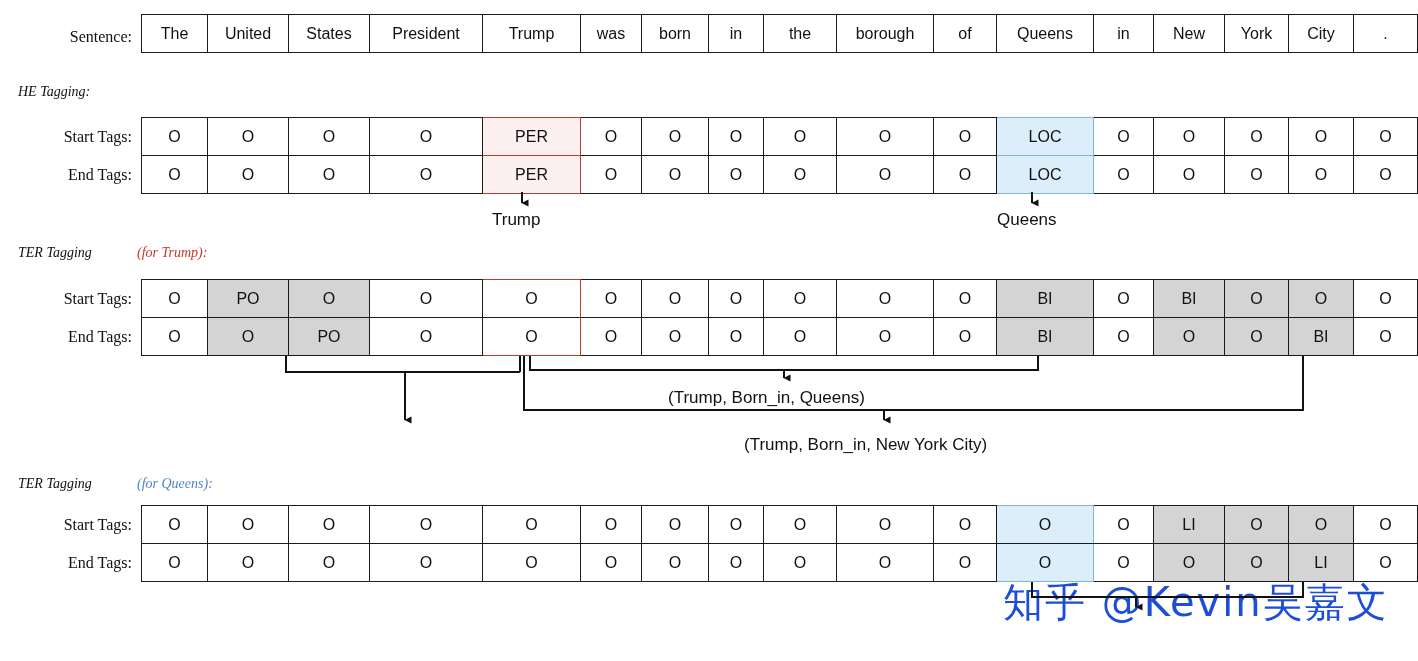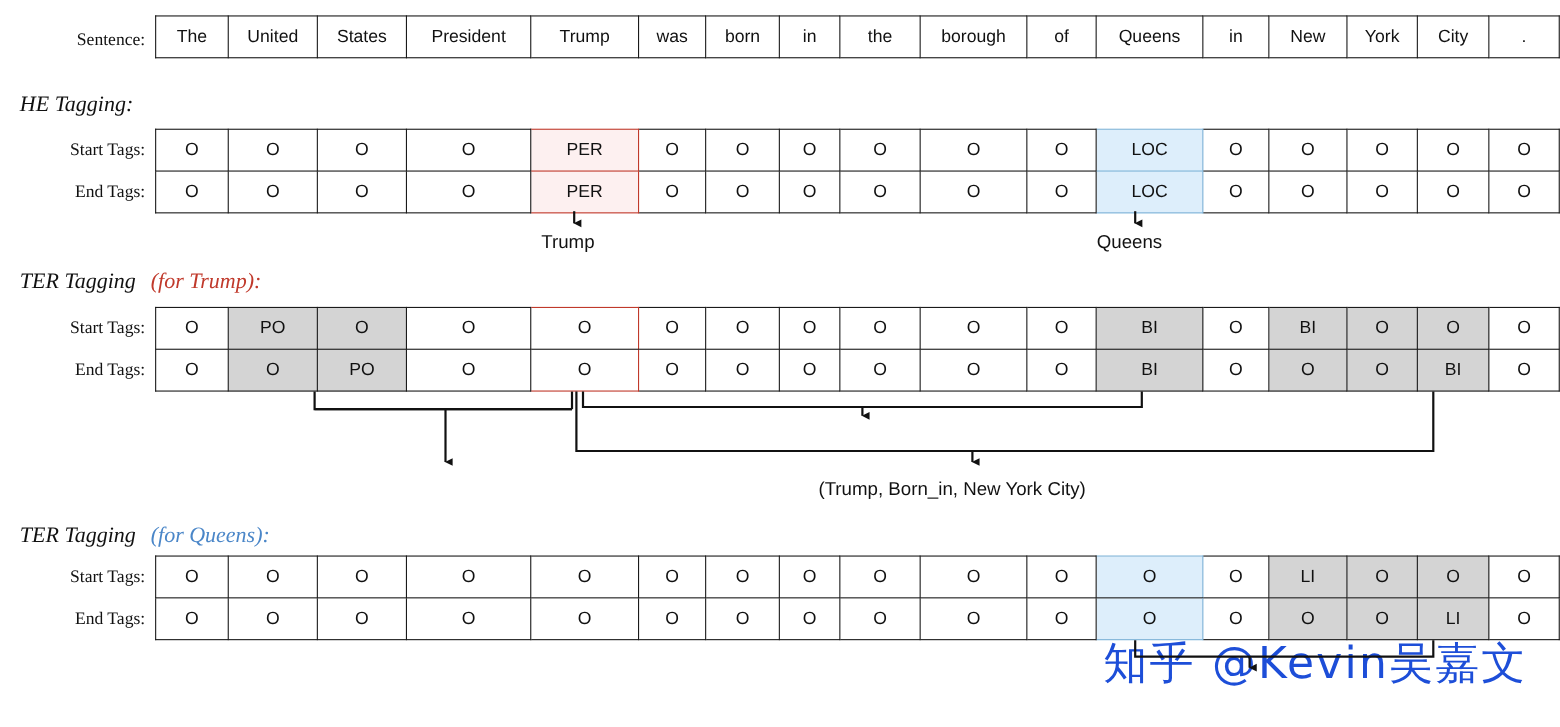--- a/index.html
+++ b/index.html
@@ -40,21 +40,21 @@
     font-family:"Liberation Serif", serif;
     font-size:16px;
     color:#111;
     text-align:right;
     white-space:nowrap;
   }
   .sectionlabel{
     position:absolute;
     font-family:"Liberation Serif", serif;
     font-style:italic;
-    font-size:20px;
+    font-size:14px;
     color:#111;
     white-space:nowrap;
   }
   .sub-red{color:#c0392b;font-style:italic;}
   .sub-blue{color:#4a86c8;font-style:italic;}
 
   
   .anno{
     position:absolute;
     font-family:"Liberation Sans", sans-serif;
@@ -205,20 +205,21 @@
           <td class="gray" style="width: 96px;">BI</td>
           <td style="width: 59px;">O</td>
           <td class="gray" style="width: 70px;">O</td>
           <td class="gray" style="width: 63px;">O</td>
           <td class="gray" style="width: 64px;">BI</td>
           <td style="width: 63px;">O</td>
         </tr>
     </tbody>
   </table>
 
+  <div class="anno" style="left:668px;top:388px;">(Trump, Born_in, Queens)</div>
   <div class="anno" style="left:744px;top:435px;">(Trump, Born_in, New York City)</div>
 
   <div class="sectionlabel" style="left:18px;top:476px;">TER Tagging</div>
   <div class="sectionlabel sub-blue" style="left:137px;top:476px;">(for Queens):</div>
 
   <div class="rowlabel" style="left:0px;top:516px;width:132px;">Start Tags:</div>
   <div class="rowlabel" style="left:0px;top:554px;width:132px;">End Tags:</div>
 
   <table class="tagtable" id="t-queens" style="left:141px;top:505px;">
     <tbody>

